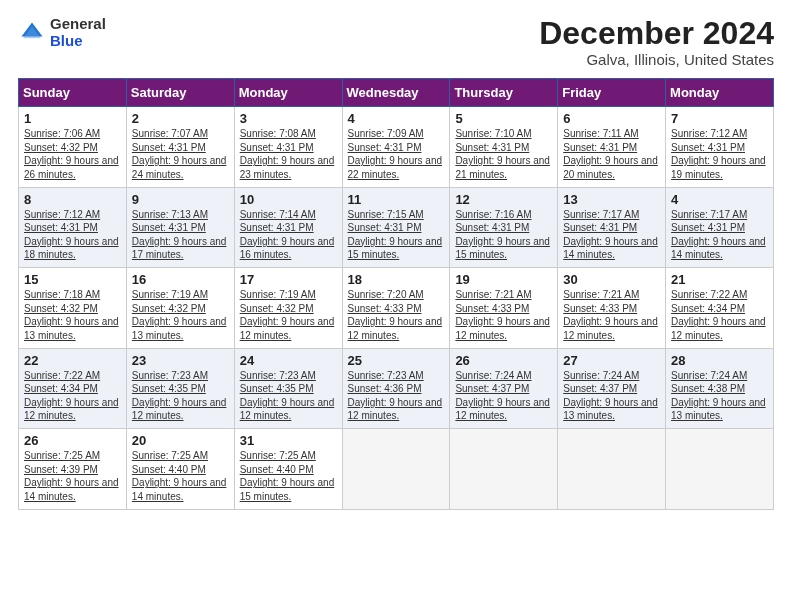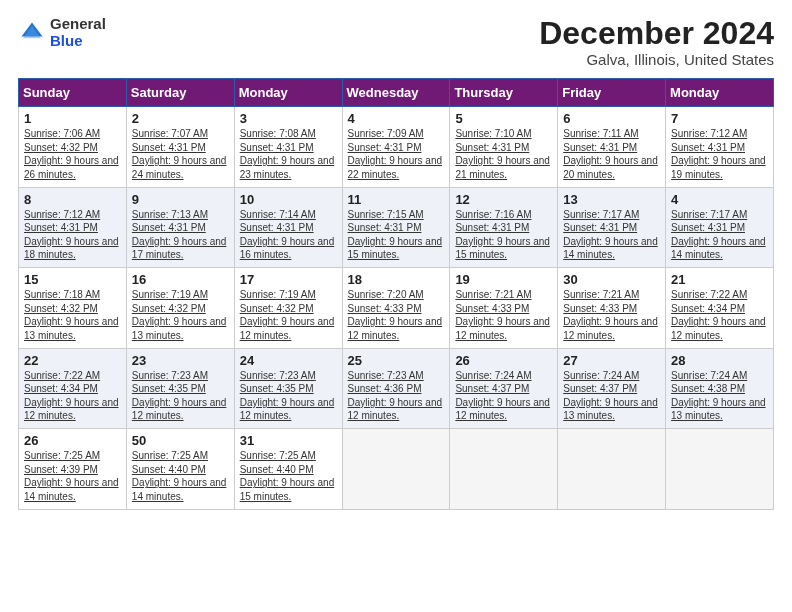--- a/index.html
+++ b/index.html
@@ -169,21 +169,21 @@
           <td><span class="day-num">22</span><span class="day-info">Sunrise: 7:22 AM<br>Sunset: 4:34 PM<br>Daylight: 9 hours and 12 minutes.</span></td>
           <td><span class="day-num">23</span><span class="day-info">Sunrise: 7:23 AM<br>Sunset: 4:35 PM<br>Daylight: 9 hours and 12 minutes.</span></td>
           <td><span class="day-num">24</span><span class="day-info">Sunrise: 7:23 AM<br>Sunset: 4:35 PM<br>Daylight: 9 hours and 12 minutes.</span></td>
           <td><span class="day-num">25</span><span class="day-info">Sunrise: 7:23 AM<br>Sunset: 4:36 PM<br>Daylight: 9 hours and 12 minutes.</span></td>
           <td><span class="day-num">26</span><span class="day-info">Sunrise: 7:24 AM<br>Sunset: 4:37 PM<br>Daylight: 9 hours and 12 minutes.</span></td>
           <td><span class="day-num">27</span><span class="day-info">Sunrise: 7:24 AM<br>Sunset: 4:37 PM<br>Daylight: 9 hours and 13 minutes.</span></td>
           <td><span class="day-num">28</span><span class="day-info">Sunrise: 7:24 AM<br>Sunset: 4:38 PM<br>Daylight: 9 hours and 13 minutes.</span></td>
         </tr>
         <tr>
           <td><span class="day-num">26</span><span class="day-info">Sunrise: 7:25 AM<br>Sunset: 4:39 PM<br>Daylight: 9 hours and 14 minutes.</span></td>
-          <td><span class="day-num">50</span><span class="day-info">Sunrise: 7:25 AM<br>Sunset: 4:40 PM<br>Daylight: 9 hours and 14 minutes.</span></td>
+          <td><span class="day-num">20</span><span class="day-info">Sunrise: 7:25 AM<br>Sunset: 4:40 PM<br>Daylight: 9 hours and 14 minutes.</span></td>
           <td><span class="day-num">31</span><span class="day-info">Sunrise: 7:25 AM<br>Sunset: 4:40 PM<br>Daylight: 9 hours and 15 minutes.</span></td>
           <td class="empty"></td>
           <td class="empty"></td>
           <td class="empty"></td>
           <td class="empty"></td>
         </tr>
       </tbody>
   </table>
 </div>
 

